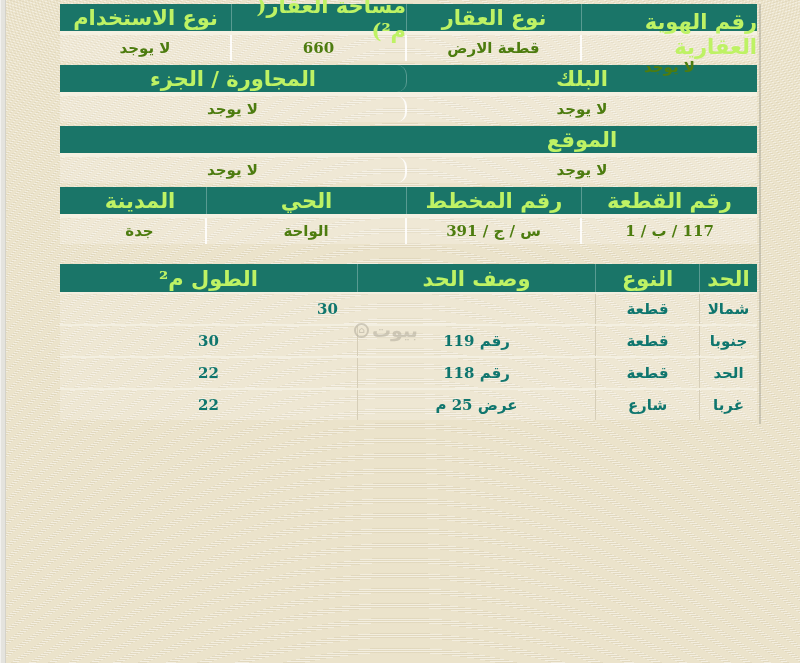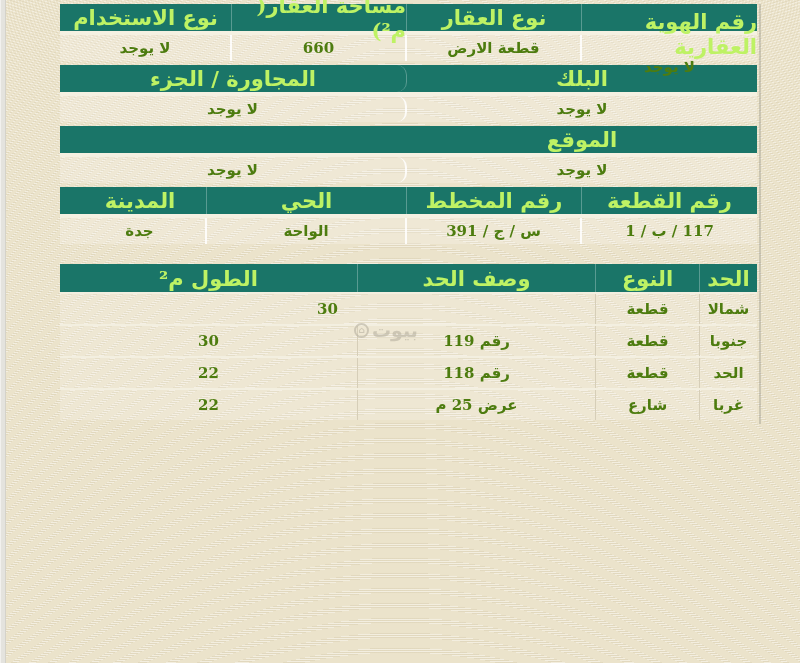--- a/index.html
+++ b/index.html
@@ -66,21 +66,21 @@
   .sec-bounds .b1 { width: 57px; } .sec-bounds .b2 { width: 104px; }
   .sec-bounds .b3 { width: 238px; } .sec-bounds .b4 { flex: 1; }
   .brow {
     display: flex; height: 32px; align-items: stretch;
     border-top: 2px solid #f3efe0;
     background: rgba(255,255,255,0.16);
   }
   .brow:first-of-type { border-top: 3px solid #f5f1e2; }
   .bcell {
     display: flex; align-items: center; justify-content: center;
-    font-size: 15px; font-weight: bold; color: #4d7c0f;
+    font-size: 15px; font-weight: bold; color: #0f766e;
   }
   .bcell + .bcell { border-right: 1px solid #d6ceb8; }
 
   .watermark {
     position: absolute; top: 319px; left: 354px;
     display: flex; align-items: center; gap: 3px;
     direction: rtl;
     color: #b9b3a2; opacity: 0.62;
     font-family: "DejaVu Sans", sans-serif;
     font-size: 19px; font-weight: bold;

